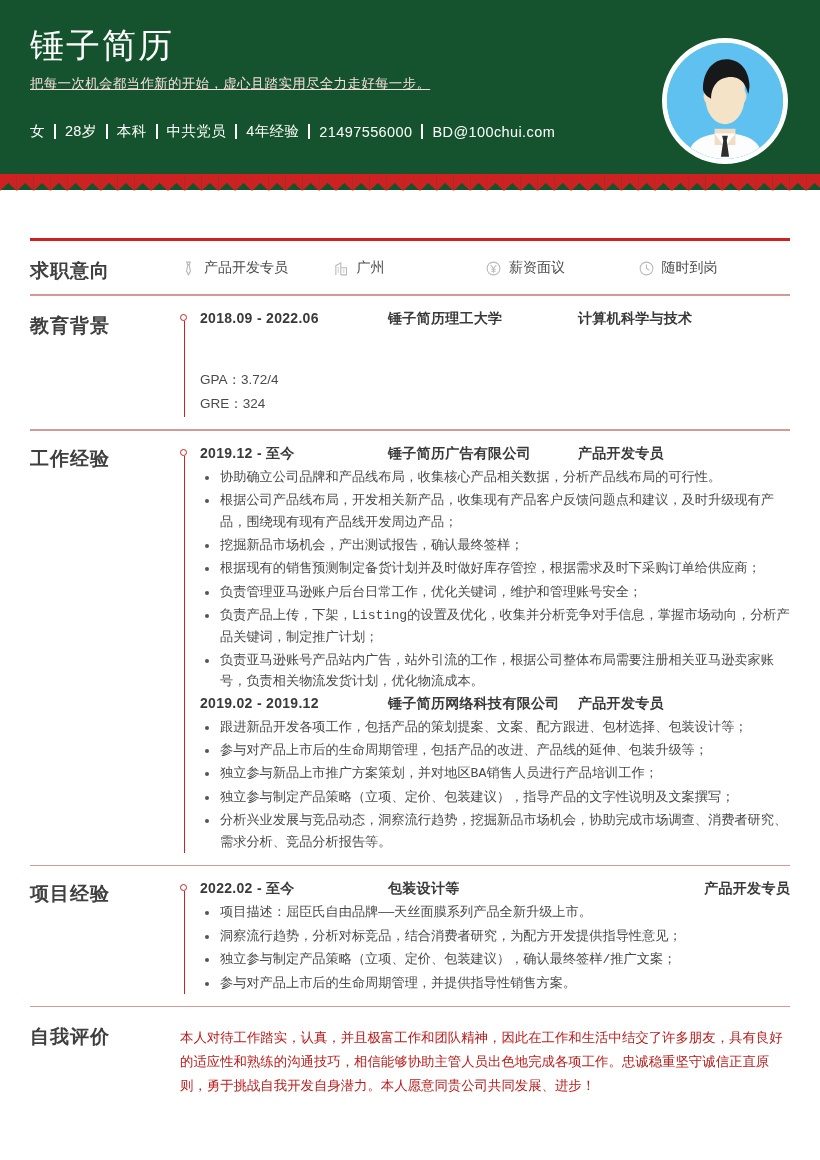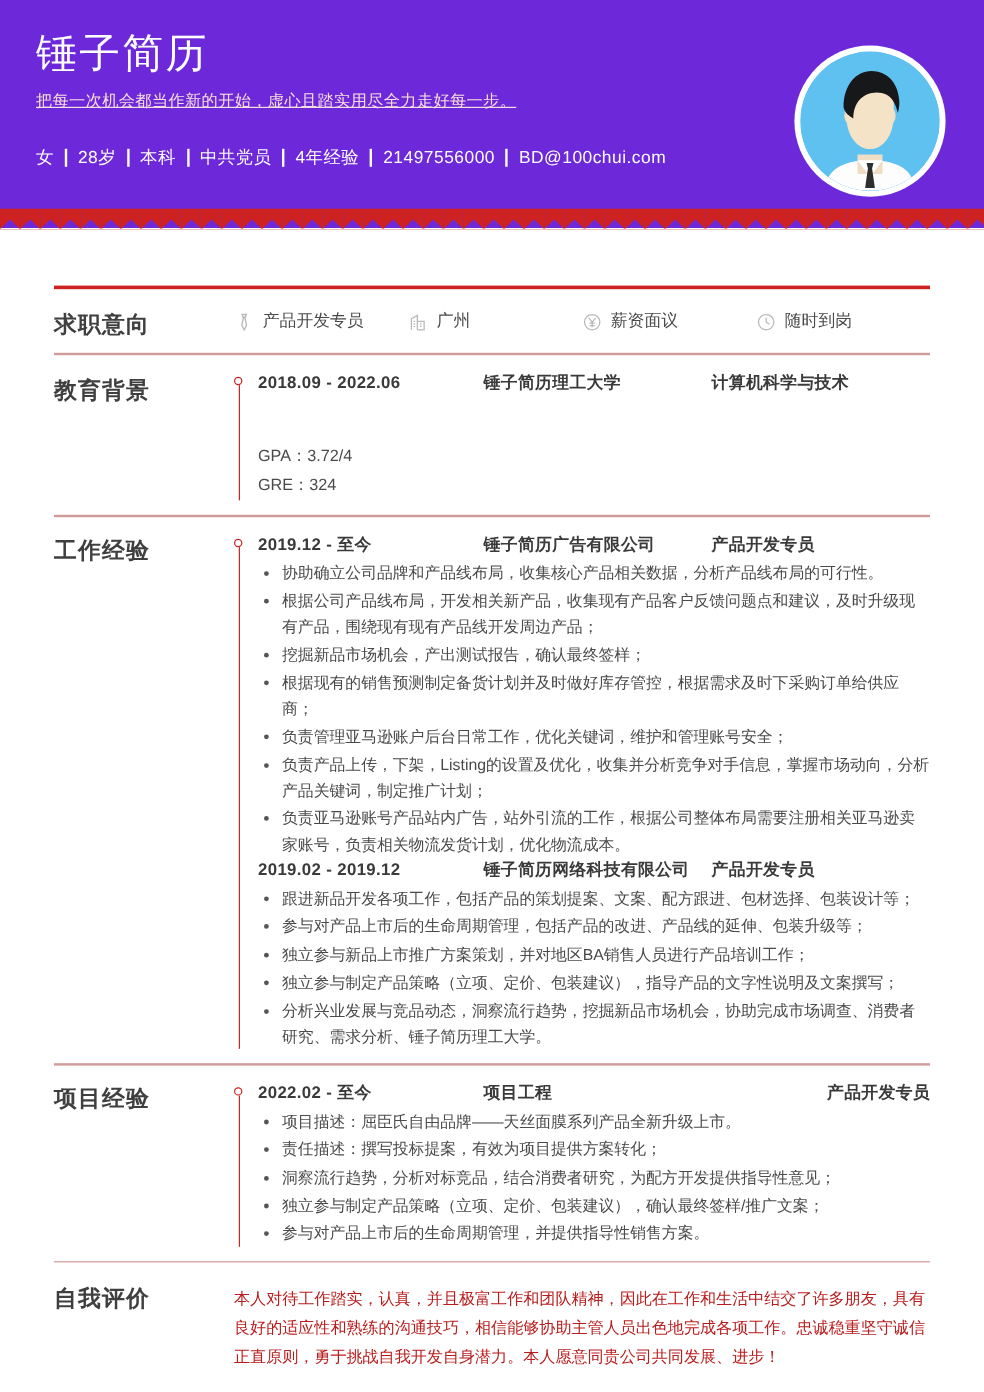--- a/index.html
+++ b/index.html
@@ -14,21 +14,21 @@
     color: #3c3c3c;
     overflow: hidden;
     position: relative;
   }
 
   
   .header {
     position: relative;
     width: 820px;
     height: 190px;
-    background: #6d28d9;
+    background: #14532d;
     box-sizing: border-box;
   }
   .header-inner {
     position: absolute;
     left: 30px;
     top: 26px;
     width: 560px;
   }
   .name {
     font-size: 34px;
@@ -101,21 +101,21 @@
     background-position: 0 0, 0 0;
   }
   .zigzag::before{
     content:"";
     position:absolute; left:0; top:0; right:0; height:1px; background:#ce2222;
   }
 
   
   .content {
     position: relative;
-    padding: 0 45px;
+    padding: 0 30px;
     box-sizing: border-box;
     width: 820px;
   }
 
   .rule-top {
     height: 3px;
     background: #ce2222;
     margin-top: 48px;
   }
   .rule {
@@ -211,20 +211,21 @@
     color: #4a4a4a;
     line-height: 1.85;
     padding-top: 4px;
     margin-top: 36px;
   }
 
   ul.bullets {
     list-style: none;
     margin: 4px 0 0 0;
     padding: 0;
+    font-family: Liberation Mono, monospace;
   }
   ul.bullets li {
     position: relative;
     padding-left: 20px;
     font-size: 13.2px;
     line-height: 1.62;
     color: #4a4a4a;
     margin-bottom: 2px;
   }
   ul.bullets li::before {
@@ -392,42 +393,41 @@
           <div class="entry-head">
             <span class="c1">2019.02 - 2019.12</span>
             <span class="c2">锤子简历网络科技有限公司</span>
             <span class="c3">产品开发专员</span>
           </div>
           <ul class="bullets">
             <li>跟进新品开发各项工作，包括产品的策划提案、文案、配方跟进、包材选择、包装设计等；</li>
             <li>参与对产品上市后的生命周期管理，包括产品的改进、产品线的延伸、包装升级等；</li>
             <li>独立参与新品上市推广方案策划，并对地区BA销售人员进行产品培训工作；</li>
             <li>独立参与制定产品策略（立项、定价、包装建议），指导产品的文字性说明及文案撰写；</li>
-            <li>分析兴业发展与竞品动态，洞察流行趋势，挖掘新品市场机会，协助完成市场调查、消费者研究、需求分析、锤子简历理工大学。</li>
+            <li>分析兴业发展与竞品动态，洞察流行趋势，挖掘新品市场机会，协助完成市场调查、消费者研究、需求分析、竞品分析报告等。</li>
           </ul>
         </div>
       </div>
 
     </div>
   </div>
 
   <div class="rule"></div>
 
   <div class="section sec-proj">
     <div class="section-label">项目经验</div>
     <div class="section-body">
       <div class="tl entry-block">
         <div class="entry-head push-right">
           <span class="c1">2022.02 - 至今</span>
-          <span class="c2">项目工程</span>
+          <span class="c2">包装设计等</span>
           <span class="c3">产品开发专员</span>
         </div>
         <ul class="bullets">
           <li>项目描述：屈臣氏自由品牌——天丝面膜系列产品全新升级上市。</li>
-          <li>责任描述：撰写投标提案，有效为项目提供方案转化；</li>
           <li>洞察流行趋势，分析对标竞品，结合消费者研究，为配方开发提供指导性意见；</li>
           <li>独立参与制定产品策略（立项、定价、包装建议），确认最终签样/推广文案；</li>
           <li>参与对产品上市后的生命周期管理，并提供指导性销售方案。</li>
         </ul>
       </div>
     </div>
   </div>
 
   <div class="rule"></div>
 

